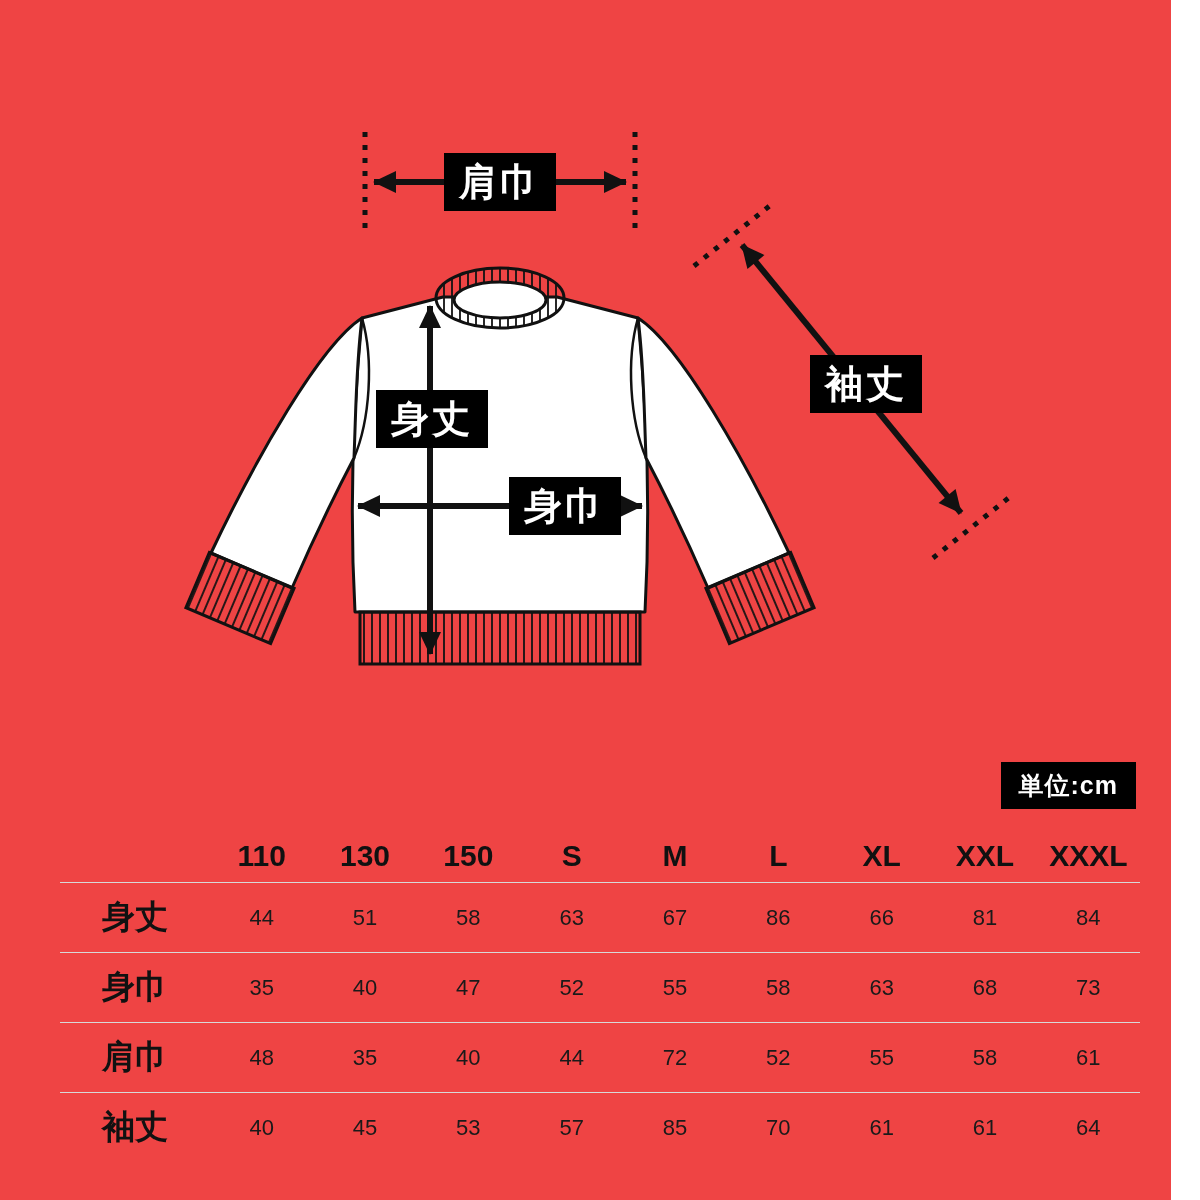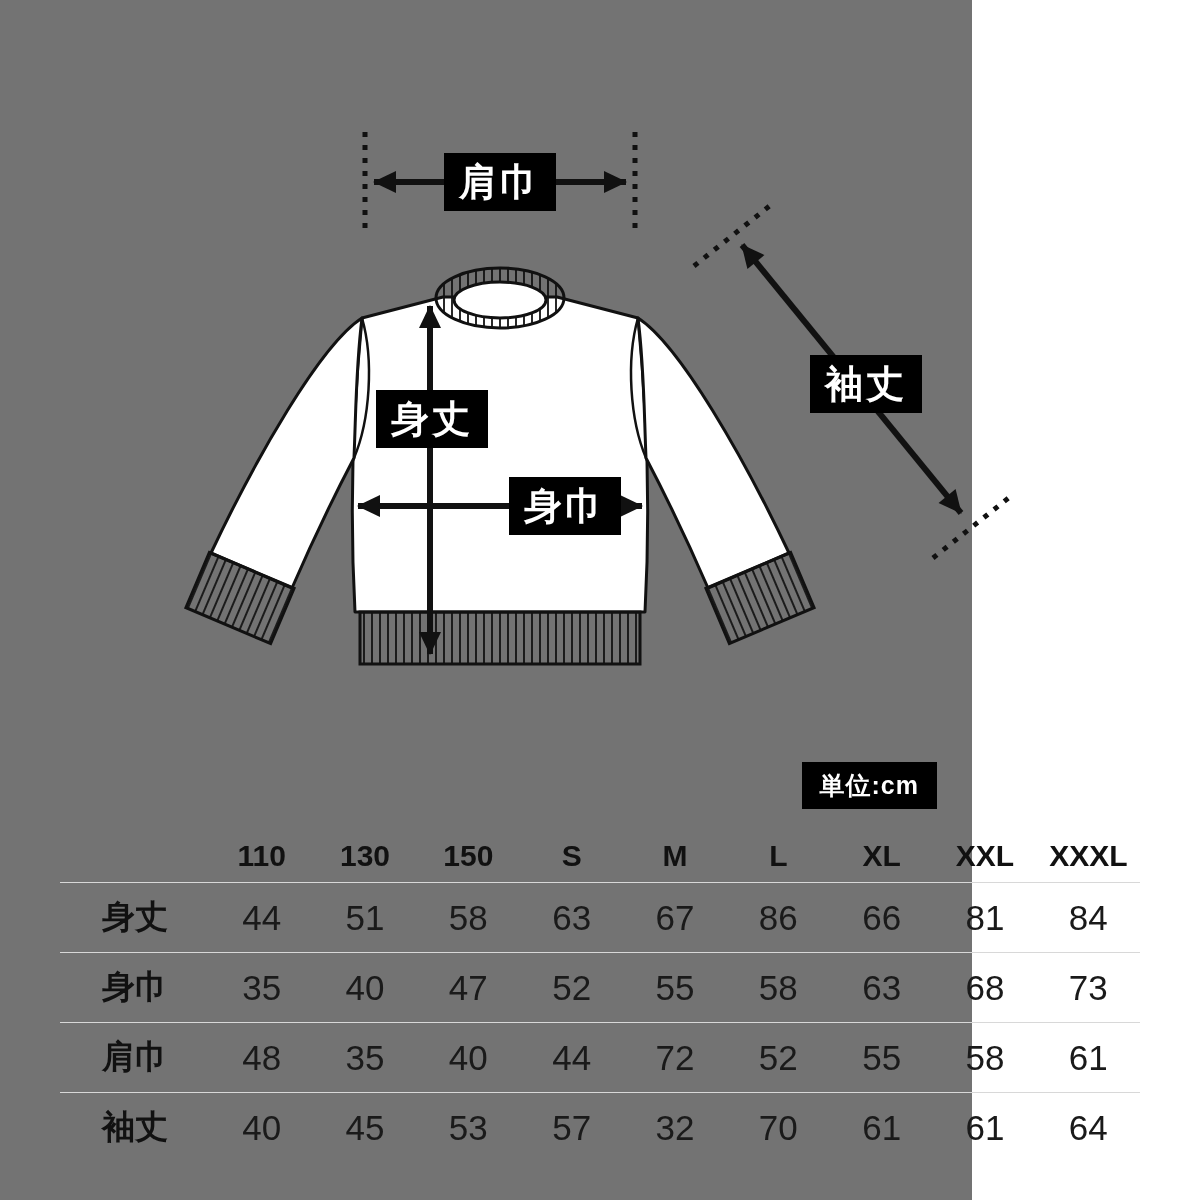--- a/index.html
+++ b/index.html
@@ -4,21 +4,21 @@
 <style>
   html,body { margin:0; padding:0; }
   body {
     width:1200px; height:1200px;
     background:#ffffff;
     font-family:"Liberation Sans","DejaVu Sans",sans-serif;
     color:#111;
     position:relative;
     overflow:hidden;
   }
-  .page { position:relative; width:972px; height:1200px; background:#737373; }
+  .page { position:relative; width:1123px; height:1200px; background:#ef4444;padding-left:48px; }
 
   .diagram { position:absolute; top:0; left:0; width:1200px; height:745px; }
   .diagram svg { position:absolute; top:0; left:0; }
 
   .dim-label {
     position:absolute;
     background:#000;
     color:#fff;
     font-weight:700;
     font-size:38px;
@@ -49,21 +49,21 @@
   .tr {
     display:grid;
     grid-template-columns:150px repeat(9,1fr);
     align-items:center;
   }
   .tr.header { height:52px; }
   .tr.data { height:69px; border-top:1px solid #d8d8d8; }
   .td { text-align:center; }
   .size-h { font-weight:700; font-size:30px; }
   .row-label { font-weight:700; font-size:33px; }
-  .val { font-size:35px; font-weight:400; color:#1a1a1a; }
+  .val { font-size:22px; font-weight:400; color:#1a1a1a; }
 </style>
 </head>
 <body>
 
 <div class="page">
 
   <div class="diagram">
     <svg width="1200" height="745" viewBox="0 0 1200 745">
       <defs>
         <marker id="ah" viewBox="0 0 26 26" refX="24" refY="13" markerWidth="26" markerHeight="26" markerUnits="userSpaceOnUse" orient="auto-start-reverse">
@@ -194,21 +194,21 @@
       <div class="td val">58</div>
       <div class="td val">61</div>
     </div>
 
     <div class="tr data">
       <div class="td row-label">袖丈</div>
       <div class="td val">40</div>
       <div class="td val">45</div>
       <div class="td val">53</div>
       <div class="td val">57</div>
-      <div class="td val">32</div>
+      <div class="td val">85</div>
       <div class="td val">70</div>
       <div class="td val">61</div>
       <div class="td val">61</div>
       <div class="td val">64</div>
     </div>
   </div>
 
 </div>
 
 </body></html>

